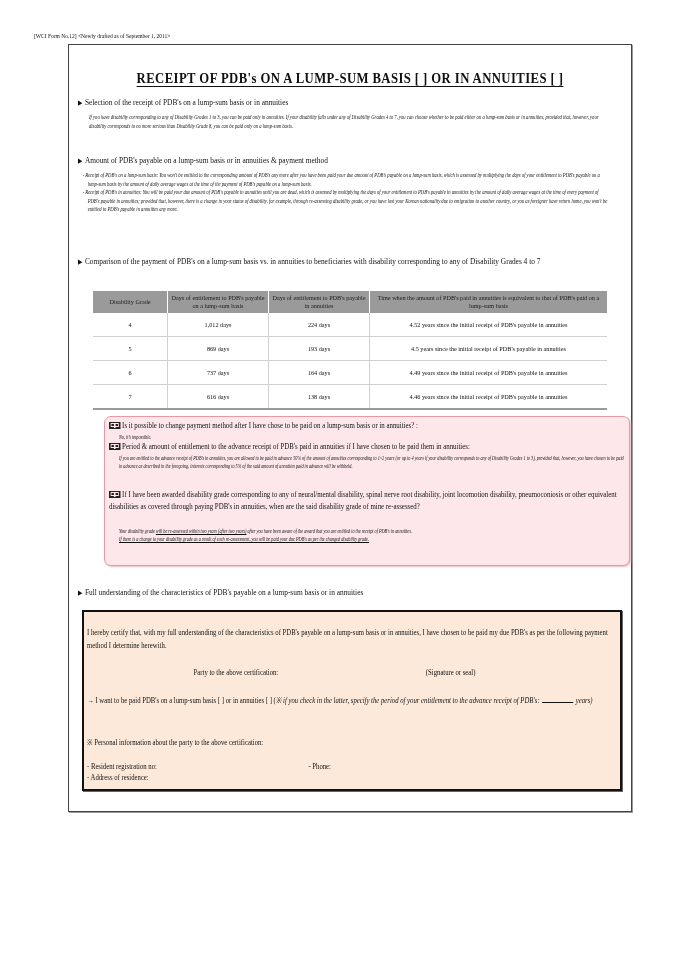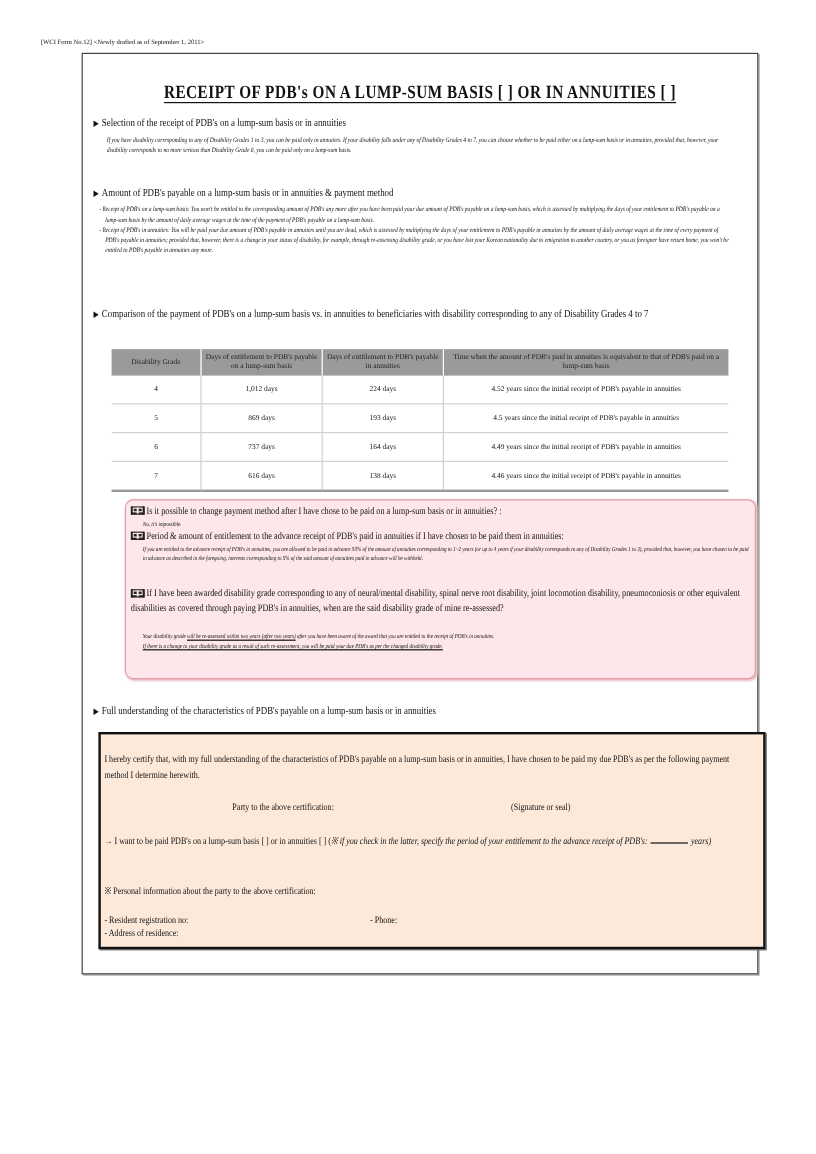--- a/index.html
+++ b/index.html
@@ -87,21 +87,20 @@
       position: absolute; left: 14px; width: 620px;
       font-family: "Liberation Serif", serif; font-style: italic;
       font-size: 5.2px; line-height: 8.4px;
       transform: scaleX(0.82); transform-origin: left top;
     }
     .ans .u { text-decoration: underline; }
     .cert-box {
       position: absolute; left: 13px; top: 565px; width: 536px; height: 177px;
       background: #fde9d9; border: 2px solid #111;
       box-shadow: 1px 1px 0 #666;
-      padding-left: 16px;
     }
     .cert-text {
       position: absolute; left: 3px; width: 650px;
       font-family: "Liberation Serif", serif; font-size: 8.2px; line-height: 13px;
       transform: scaleX(0.82); transform-origin: left top;
     }
     .cert-text .it { font-style: italic; }
     .blank { display: inline-block; border-bottom: 1px solid #111; width: 38px; height: 6px; margin: 0 3px; }
   </style>
 </head>

